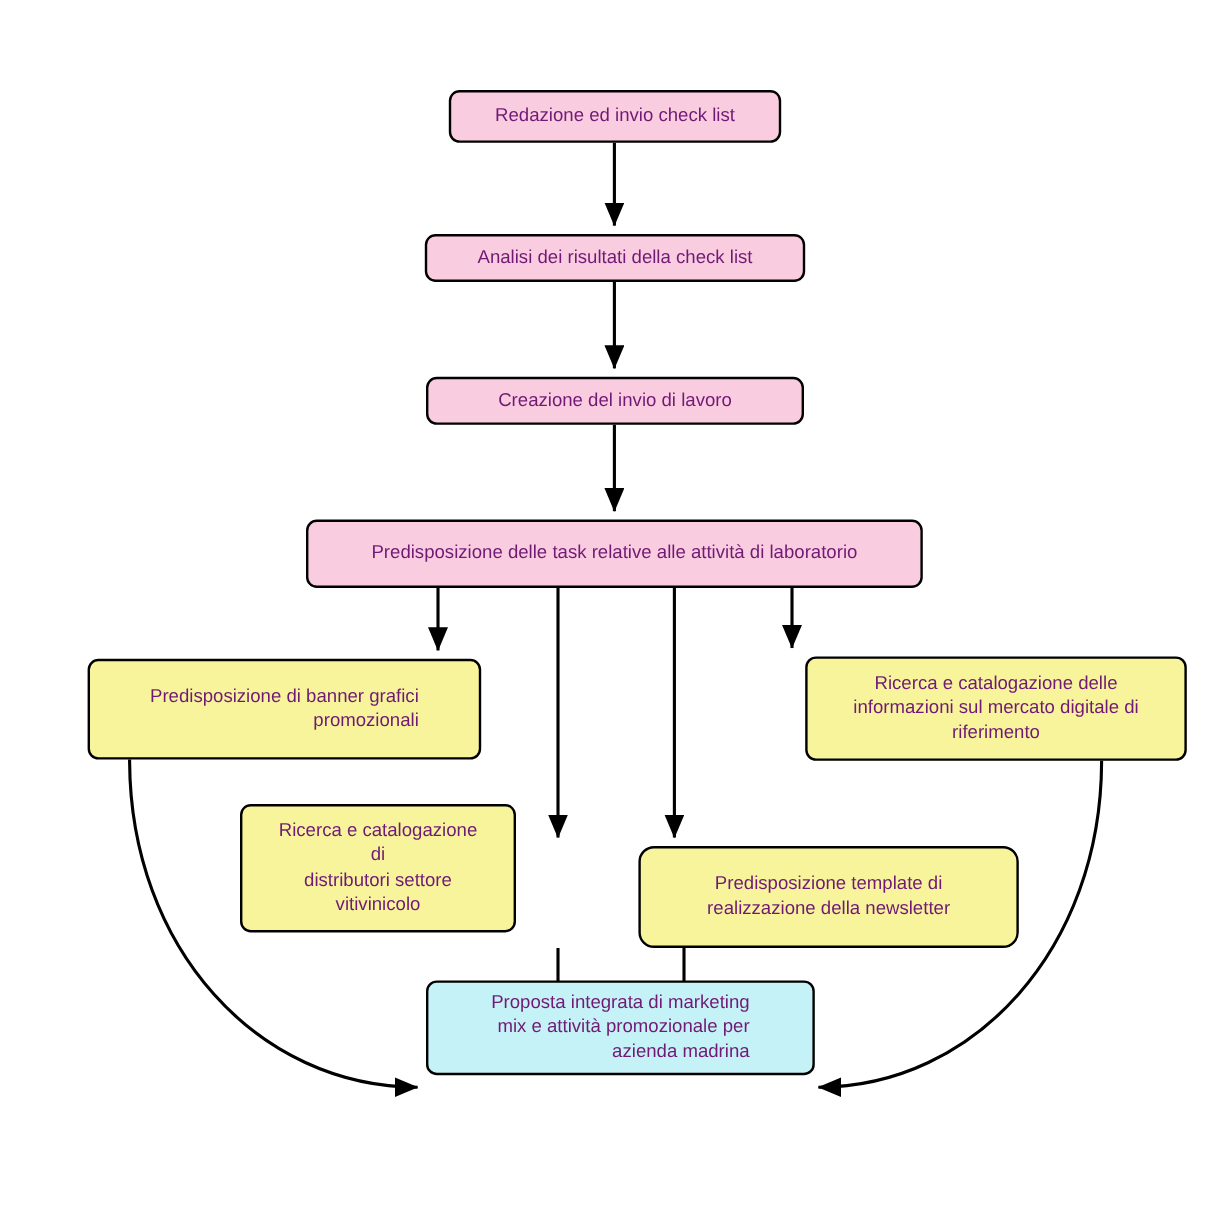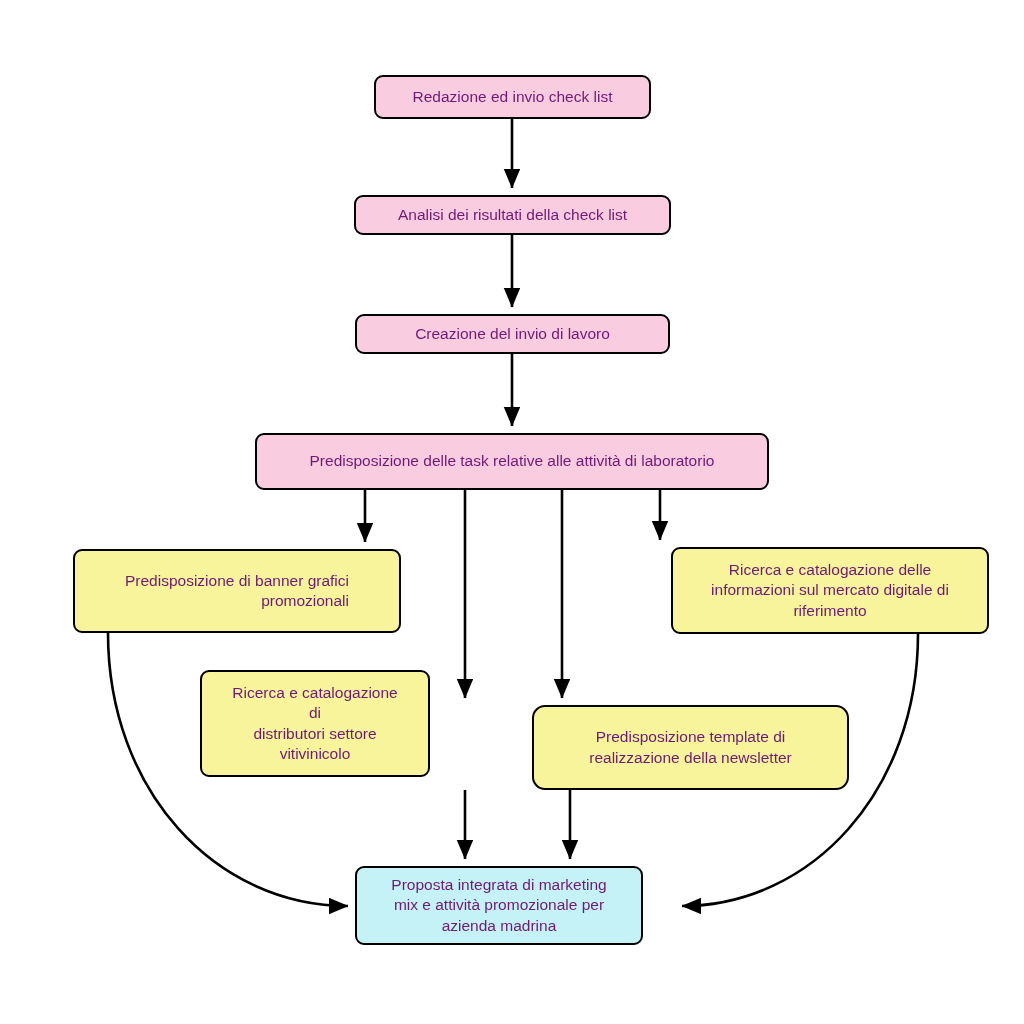--- a/index.html
+++ b/index.html
@@ -90,17 +90,17 @@
   <div class="node yellow" style="left:630px; top:547px; width:318px; height:87px;margin-left:41px;">Ricerca e catalogazione delle
 informazioni sul mercato digitale di
 riferimento</div>
 
   <div class="node yellow" style="left:176px; top:670px; width:230px; height:107px;margin-left:24px;">Ricerca e catalogazione di
 distributori settore vitivinicolo</div>
 
   <div class="node yellow" style="left:532px; top:705px; width:317px; height:85px;border-radius:13px;">Predisposizione template di
 realizzazione della newsletter</div>
 
-  <div class="node cyan" style="left:355px; top:866px; width:288px; height:79px;">Proposta integrata di marketing
+  <div class="node cyan" style="left:355px; top:817px; width:324px; height:79px;text-align:right;">Proposta integrata di marketing
 mix e attività promozionale per
 azienda madrina</div>
 
 </div>
 
 </body></html>

